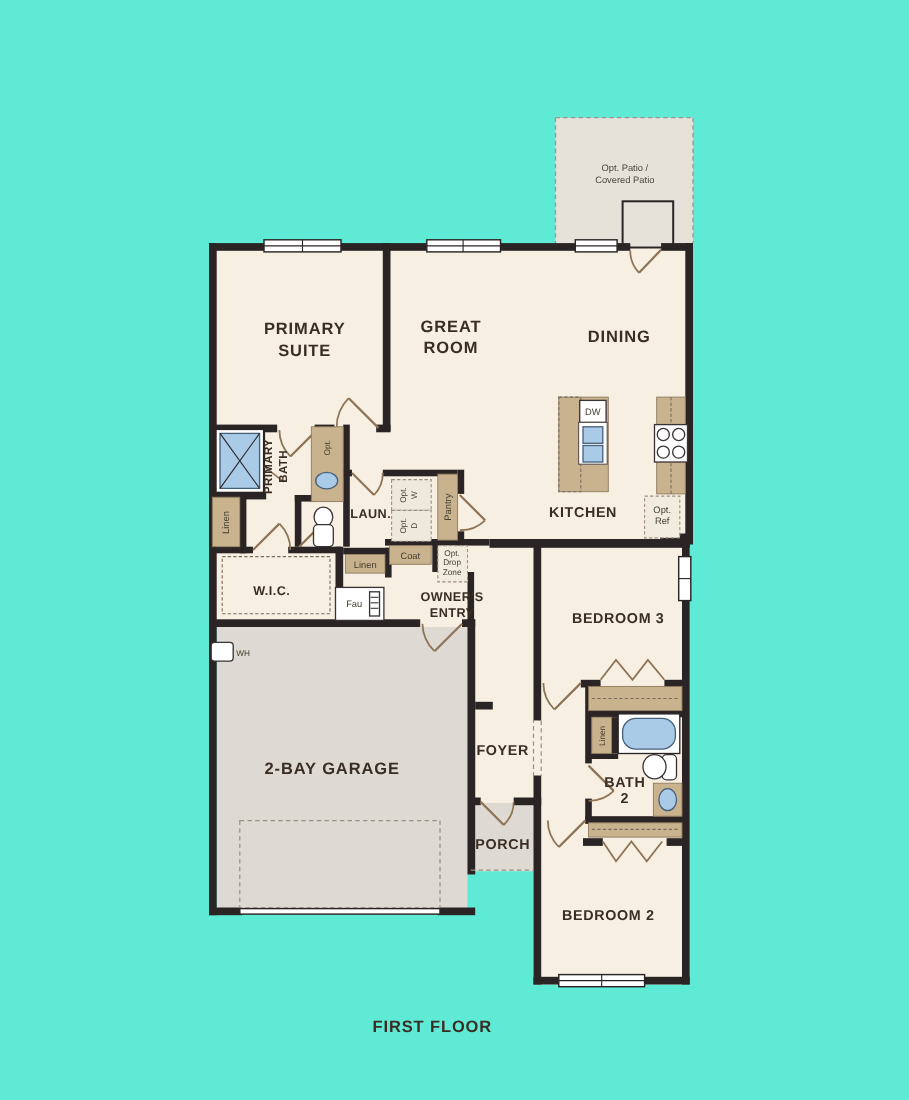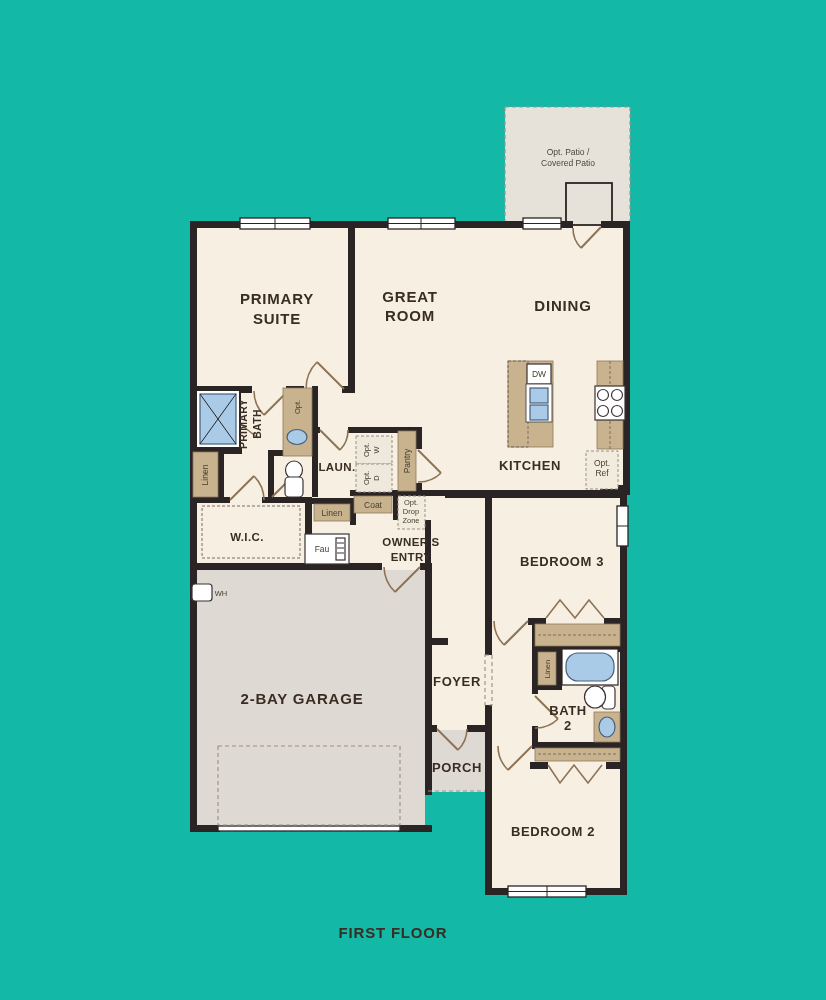--- a/index.html
+++ b/index.html
@@ -1,17 +1,17 @@
 <!DOCTYPE html>
 <html style="--floor: #f7efe1; --hard-floor: #dedad3; --patio-floor: #e6e1d9; --wall: #2b2425; --cabinet: #c9b28e; --fixture-blue: #aacbe8; --door: #8d7355; --text: #3a2d24;"><head>
 <meta charset="utf-8">
 <style>
   html,body { margin:0; padding:0; background:#ffffff; }
   #stage {
-    position:relative; width:826px; height:1000px; background:#14b8a6;
+    position:relative; width:826px; height:1000px; background:#5eead4;
     font-family:"Liberation Sans", sans-serif;
   }
   svg { display:block; }
   .floor   { fill:var(--floor,#f7efe1); }
   .hard    { fill:var(--hard-floor,#dedad3); }
   .patio   { fill:var(--patio-floor,#e6e1d9); }
   .wall    { fill:var(--wall,#2b2425); }
   .cab     { fill:var(--cabinet,#c9b28e); stroke:#8d7a5c; stroke-width:.8; }
   .blue    { fill:var(--fixture-blue,#aacbe8); stroke:#47607a; stroke-width:1.2; }
   .white-fix { fill:#ffffff; stroke:#3a3335; stroke-width:1.2; }

